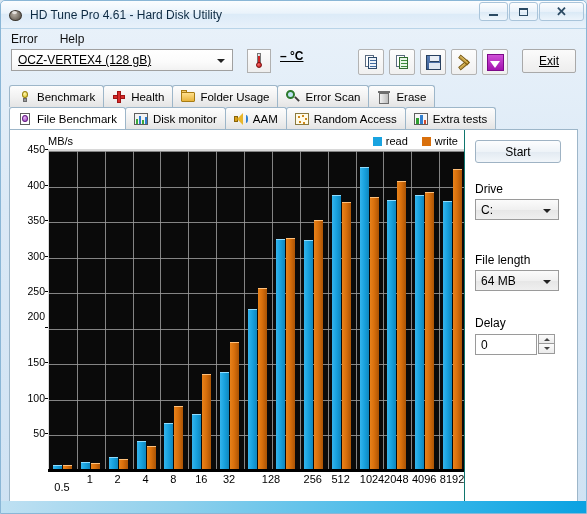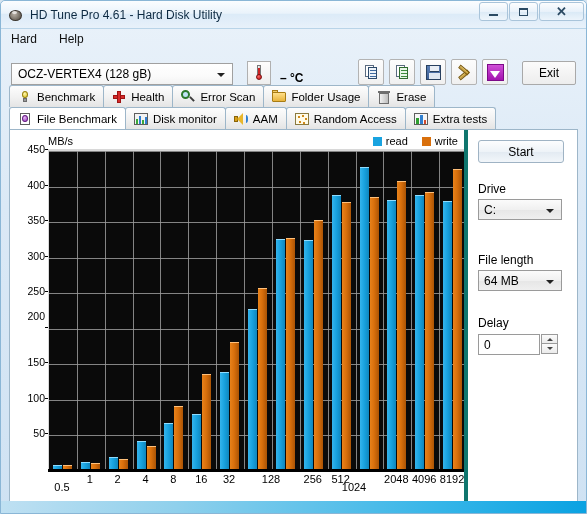--- a/index.html
+++ b/index.html
@@ -76,22 +76,23 @@
     height: 20px;
     display: flex; align-items: center;
     padding-left: 10px;
     font-size: 12px; color: #111;
   }
   .menu-item { margin-right: 22px; cursor: default; }
 
   
   #toolbar {
     height: 36px;
-    display: flex; align-items: flex-end;
+    display: flex; align-items: flex-start;
     padding: 0 10px;
+    text-decoration: underline;
   }
   #drive-select {
     width: 222px; height: 22px;
     border: 1px solid #a0a0a0;
     background: linear-gradient(to bottom,#ffffff 0%, #fbfbfb 60%, #f2f2f2 100%);
     display: flex; align-items: center;
     font-size: 12px; color: #000;
     padding-left: 6px;
     position: relative;
   }
@@ -353,21 +354,21 @@
     transform: translateX(-50%); white-space: nowrap;
   }
   #kb-label {
     position: absolute; right: -2px; top: 0; font-size: 11px; color:#000;
   }
 
   
   #sidepanel {
     position: absolute; right: 0; top: 0;
     width: 113px; height: 100%;
-    border-left: 4px solid #0f766e;
+    border-left: 1px solid #0f766e;
     background: #ffffff;
   }
   #start-btn {
     position: absolute; left: 10px; top: 10px;
     width: 86px; height: 23px;
     border: 1px solid #9fb3c4; border-radius: 3px;
     background: linear-gradient(to bottom,#fcfdfe 0%,#eef3f8 50%,#e2eaf2 51%,#f2f6fa 100%);
     display:flex; align-items:center; justify-content:center;
     font-size: 12px; color: #000;
   }
@@ -436,21 +437,21 @@
           <span class="min-glyph"></span>
         </div>
       <div class="winbtn">
           <span class="max-glyph"></span>
         </div>
       <div class="winbtn close">✕</div>
     </div>
   </div>
 
   <div id="menubar">
-    <div class="menu-item">Hard</div>
+    <div class="menu-item">Error</div>
     <div class="menu-item">Help</div>
   </div>
 
   <div id="toolbar">
     <div id="drive-select">
       <span>OCZ-VERTEX4 (128 gB)</span>
       <span class="arrow"></span>
     </div>
     <div id="temp-box">
       <div class="thermo">
@@ -509,32 +510,32 @@
         <span>Benchmark</span>
       </div>
       <div class="tab">
         <span class="tab-ico ico-cross">
             <span class="h"></span>
             <span class="v"></span>
           </span>
         <span>Health</span>
       </div>
       <div class="tab">
+        <span class="tab-ico ico-folder">
+            <span class="tabt"></span>
+            <span class="f"></span>
+          </span>
+        <span>Folder Usage</span>
+      </div>
+      <div class="tab">
         <span class="tab-ico ico-mag">
             <span class="lens"></span>
             <span class="hand"></span>
           </span>
         <span>Error Scan</span>
-      </div>
-      <div class="tab">
-        <span class="tab-ico ico-folder">
-            <span class="tabt"></span>
-            <span class="f"></span>
-          </span>
-        <span>Folder Usage</span>
       </div>
       <div class="tab">
         <span class="tab-ico ico-trash">
             <span class="lid"></span>
             <span class="can"></span>
           </span>
         <span>Erase</span>
       </div>
     </div>
     <div class="tabrow row2">
@@ -684,21 +685,21 @@
           <div class="xlabel" style="left: 41.8px;">1</div>
           <div class="xlabel" style="left: 69.6667px;">2</div>
           <div class="xlabel" style="left: 97.5333px;">4</div>
           <div class="xlabel" style="left: 125.4px;">8</div>
           <div class="xlabel" style="left: 153.267px;">16</div>
           <div class="xlabel" style="left: 181.133px;">32</div>
           <div class="xlabel" style="left: 209px; margin-top: 46px;">64</div>
           <div class="xlabel" style="left: 223px;">128</div>
           <div class="xlabel" style="left: 264.733px;">256</div>
           <div class="xlabel" style="left: 292.6px;">512</div>
-          <div class="xlabel" style="left: 306px; margin-top: 8px;">1024</div>
+          <div class="xlabel" style="left: 324px;">1024</div>
           <div class="xlabel" style="left: 348.333px;">2048</div>
           <div class="xlabel" style="left: 376.2px;">4096</div>
           <div class="xlabel" style="left: 404.067px;">8192</div>
         </div>
     </div>
 
     <div id="sidepanel">
       <div id="start-btn">Start</div>
 
       <div class="ctl-label" style="top:52px">Drive</div>

